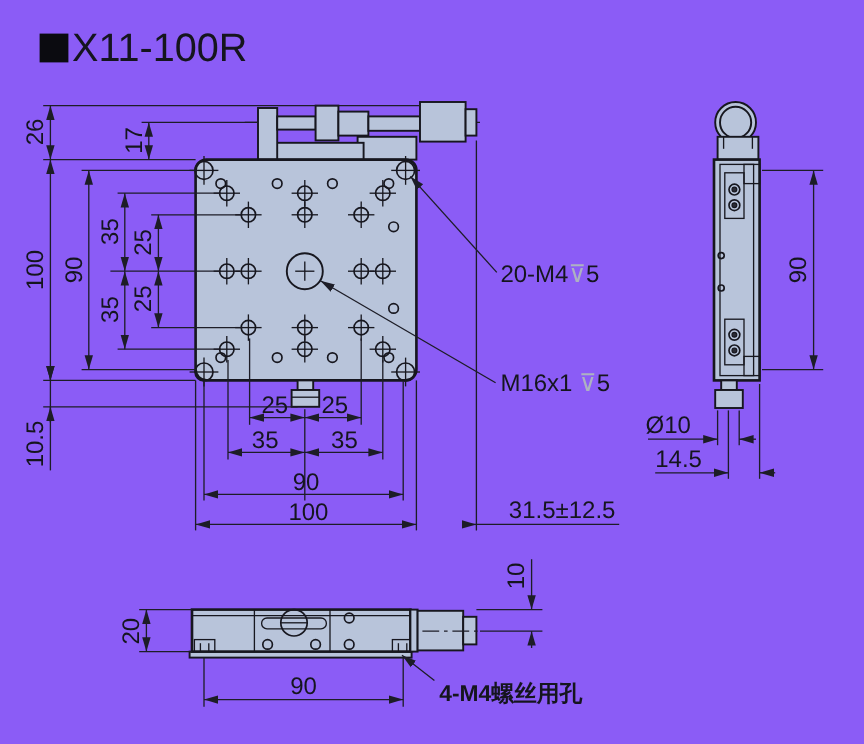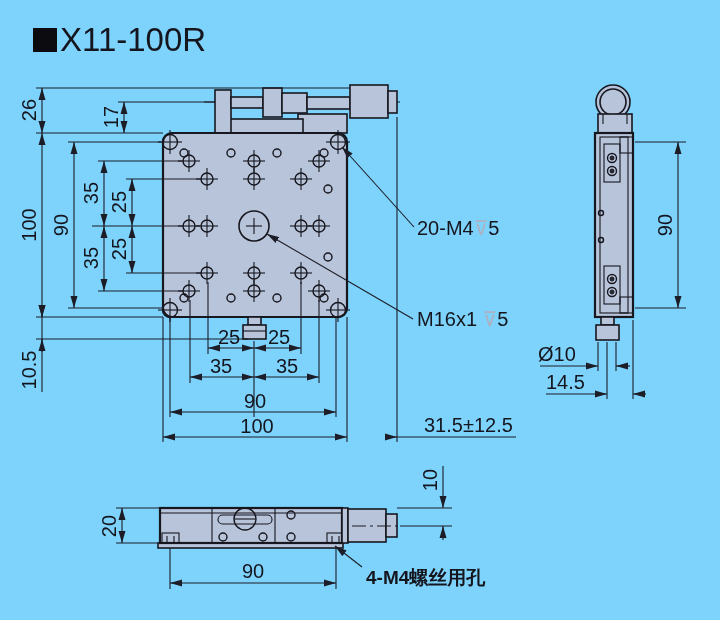--- a/index.html
+++ b/index.html
@@ -1,16 +1,16 @@
 <!DOCTYPE html>
 <html><head>
 <meta charset="utf-8">
 <style>
   html,body{margin:0;padding:0;background:#e2e3ea;}
-  .stage{position:relative;width:720px;height:620px;background:#7dd3fc;overflow:hidden;
+  .stage{position:relative;width:720px;height:620px;background:#8b5cf6;overflow:hidden;
          font-family:"Liberation Sans","DejaVu Sans",sans-serif;}
   svg text{font-family:"Liberation Sans","DejaVu Sans",sans-serif;fill:#15151e;}
   .ol{fill:#b8c4da;stroke:#17171f;stroke-width:2.2;}
   .ol2{fill:#b8c4da;stroke:#17171f;stroke-width:1.6;}
   .nofill{fill:none;stroke:#17171f;stroke-width:1.6;}
   .il{fill:none;stroke:#17171f;stroke-width:1.1;}
   .hole{fill:none;stroke:#17171f;stroke-width:1.4;}
   .dl,.ext{fill:none;stroke:#1d1d27;stroke-width:1.1;}
   .cl{fill:none;stroke:#1d1d27;stroke-width:1.1;stroke-dasharray:14 4 3 4;}
   .dt{font-size:20px;}

